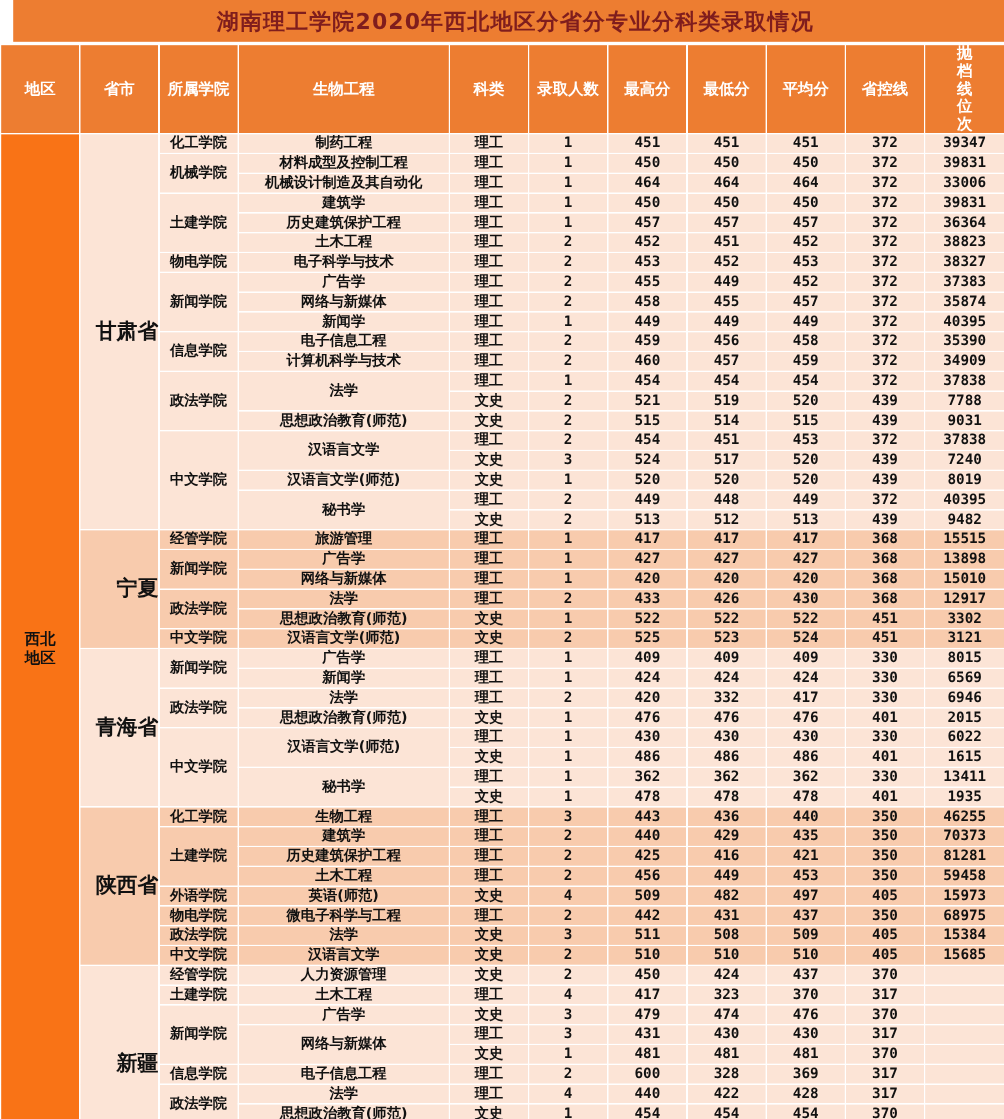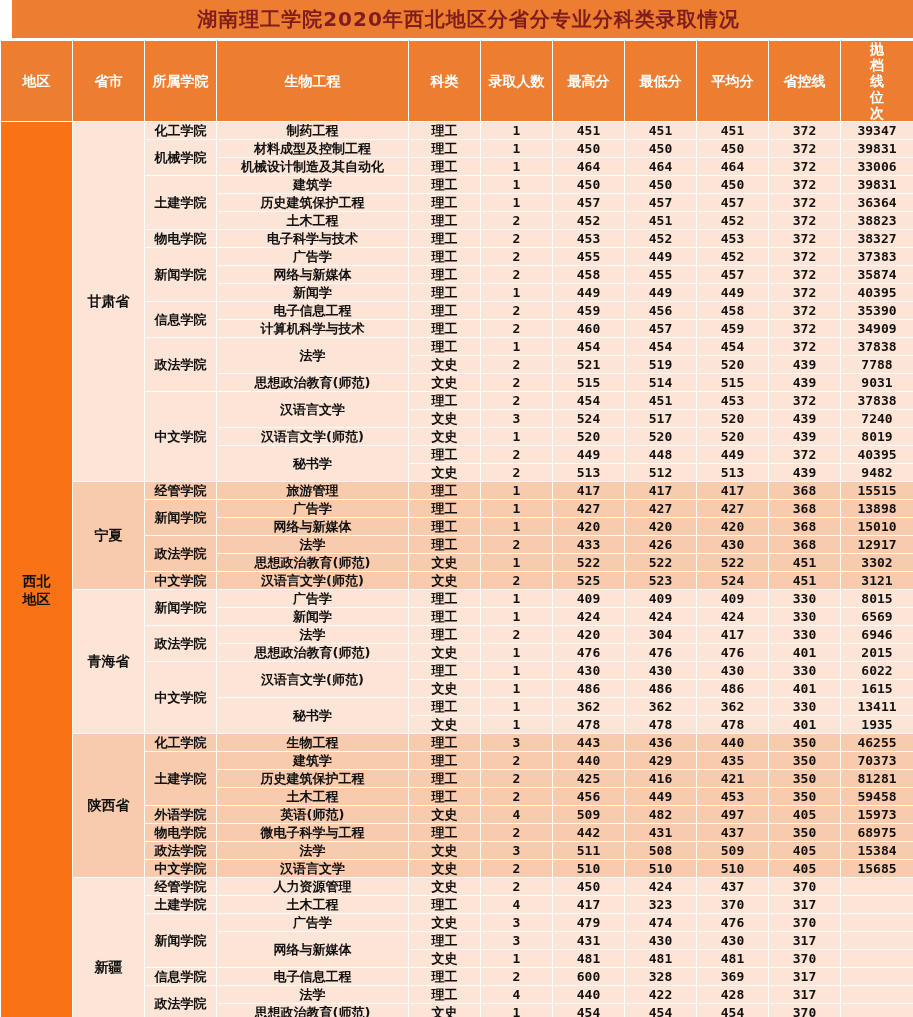--- a/index.html
+++ b/index.html
@@ -7,21 +7,21 @@
   .title{position:absolute;left:12px;top:0;width:913px;height:38px;background:#ed7d31;color:#7f1d1d;
     font-weight:bold;font-size:20px;line-height:38px;text-align:center;letter-spacing:1px;}
   table{position:absolute;left:0;top:40px;border-collapse:collapse;table-layout:fixed;width:913px;}
   th,td{border:1px solid #ffffff;padding:0;text-align:center;vertical-align:middle;overflow:hidden;white-space:nowrap;}
   th{background:#ed7d31;color:#fff;font-weight:bold;font-size:14px;height:40px;line-height:16px;margin-left:39px;}
   td{height:17px;font-size:13px;font-weight:bold;color:#111;line-height:17px;}
   td.region{background:#ed7d31;color:#111;font-size:14px;line-height:18px;white-space:normal;}
   tr.light td{background:#fce4d6;}
   tr.dark td{background:#f8cbad;}
   tr.light td.region, tr.dark td.region{background:#f97316;margin-left:44px;}
-  td.prov{font-size:14px;}
+  td.prov{font-size:19px;text-align:right;}
   td.num{font-family:"DejaVu Sans Mono","Liberation Mono",monospace;font-size:13px;}
 </style>
 </head>
 <body>
 
 <div class="title">湖南理工学院2020年西北地区分省分专业分科类录取情况</div>
 
 <table>
   <colgroup>
     <col style="width:72px">
@@ -345,21 +345,21 @@
         <td class="num">424</td>
         <td class="num">330</td>
         <td class="num">6569</td>
       </tr>
       <tr class="light">
         <td rowspan="2">政法学院</td>
         <td rowspan="1">法学</td>
         <td>理工</td>
         <td class="num">2</td>
         <td class="num">420</td>
-        <td class="num">304</td>
+        <td class="num">332</td>
         <td class="num">417</td>
         <td class="num">330</td>
         <td class="num">6946</td>
       </tr>
       <tr class="light">
         <td rowspan="1">思想政治教育(师范)</td>
         <td>文史</td>
         <td class="num">1</td>
         <td class="num">476</td>
         <td class="num">476</td>

